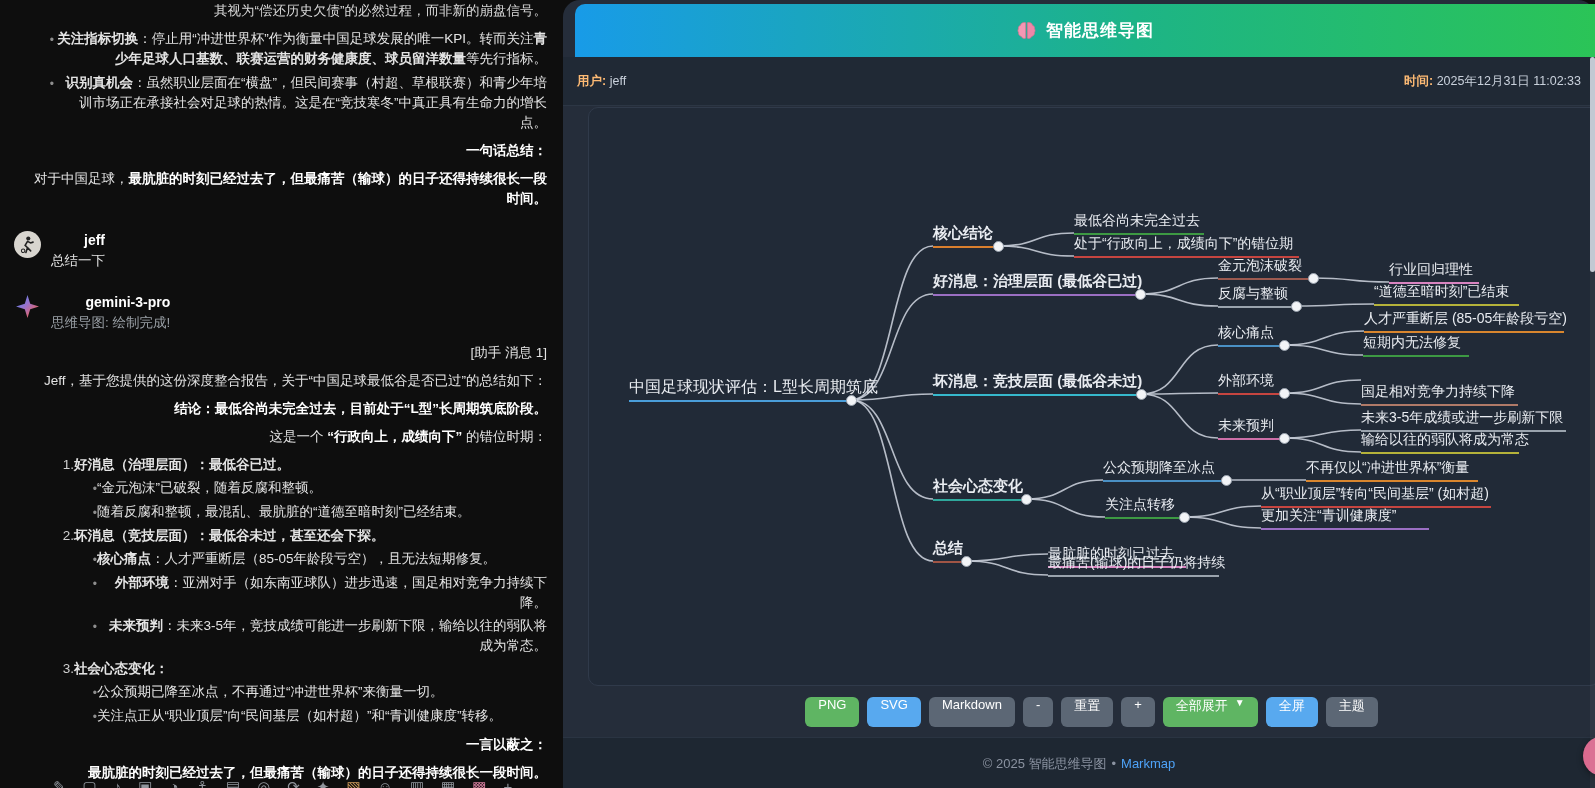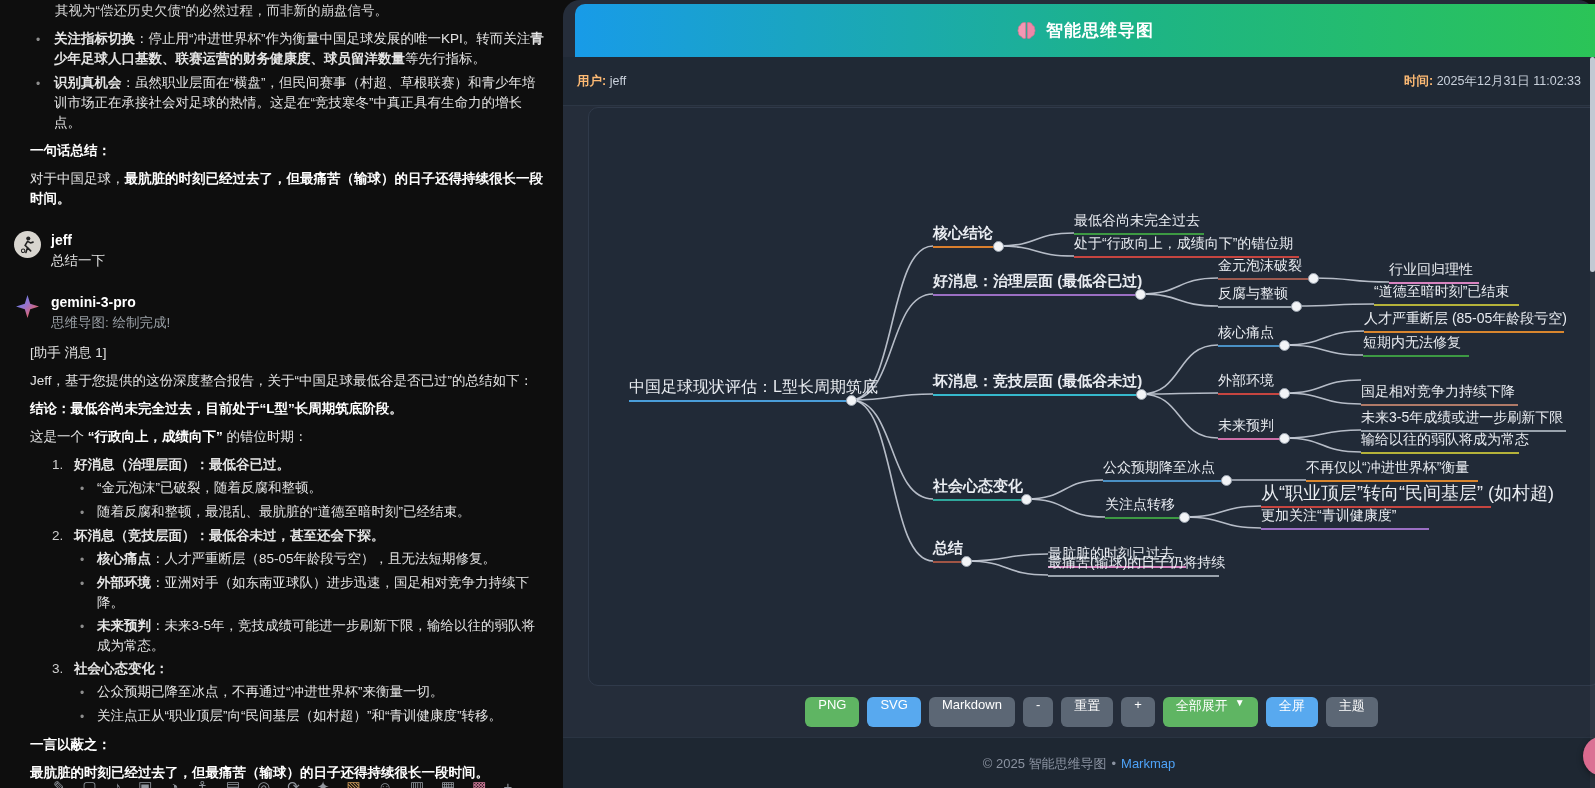--- a/index.html
+++ b/index.html
@@ -5,21 +5,21 @@
   html,body{margin:0;padding:0;}
   body{
     width:1595px;height:788px;overflow:hidden;background:#0e0e0e;
     font-family:"Liberation Sans","DejaVu Sans",sans-serif;position:relative;
   }
   .app{display:flex;width:1595px;height:788px;}
 
   
   .chat{width:563px;height:788px;background:#0e0e0e;color:#e4e4e4;position:relative;
         overflow:hidden;font-size:13.5px;line-height:20px;}
-  .chat-inner{padding:0 16px 0 30px;margin-top:-7px;}
+  .chat-inner{padding:0 16px 0 30px;margin-top:-7px;text-align:right;}
   .cp{margin:8px 0;}
   .cp b{color:#fff;}
   .cp.tail{margin-left:25px;color:#d9d9d9;}
   .ul{margin:4px 0 4px 6px;}
   .li{display:flex;margin:4px 0;}
   .li .dot{width:18px;color:#8e8e8e;flex:none;font-size:12px;padding-top:1px;}
   .li .txt{flex:1;}
   .msg{display:flex;gap:10px;margin:22px 0 10px -16px;align-items:flex-start;}
   .avatar{width:27px;height:27px;border-radius:50%;flex:none;display:flex;align-items:center;justify-content:center;overflow:hidden;}
   .avatar.jeff{background:#d8d5cf;}
@@ -266,21 +266,21 @@
         <div class="ndot" style="left: 690px; top: 325px;"></div>
         <div class="node" style="left: 772px; top: 299px; width: 205px; height: 23px; line-height: 21px; font-size: 14px; border-bottom-color: rgb(154, 163, 173);">未来3-5年成绩或进一步刷新下限</div>
         <div class="node" style="left: 772px; top: 321px; width: 158px; height: 23px; line-height: 21px; font-size: 14px; border-bottom-color: rgb(181, 178, 58);">输给以往的弱队将成为常态</div>
         <div class="node" style="left: 344px; top: 367px; width: 93px; height: 24px; line-height: 22px; font-size: 15px; border-bottom-color: rgb(47, 168, 156); font-weight: bold;">社会心态变化</div>
         <div class="ndot" style="left: 432px; top: 386px;"></div>
         <div class="node" style="left: 514px; top: 349px; width: 123px; height: 23px; line-height: 21px; font-size: 14px; border-bottom-color: rgb(74, 144, 196);">公众预期降至冰点</div>
         <div class="ndot" style="left: 632px; top: 367px;"></div>
         <div class="node" style="left: 717px; top: 349px; width: 172px; height: 23px; line-height: 21px; font-size: 14px; border-bottom-color: rgb(217, 134, 46);">不再仅以“冲进世界杯”衡量</div>
         <div class="node" style="left: 516px; top: 386px; width: 79px; height: 23px; line-height: 21px; font-size: 14px; border-bottom-color: rgb(61, 153, 67);">关注点转移</div>
         <div class="ndot" style="left: 590px; top: 404px;"></div>
-        <div class="node" style="left: 672px; top: 375px; width: 230px; height: 23px; line-height: 21px; font-size: 18px; border-bottom-color: rgb(198, 69, 64);">从“职业顶层”转向“民间基层” (如村超)</div>
+        <div class="node" style="left: 672px; top: 375px; width: 230px; height: 23px; line-height: 21px; font-size: 14px; border-bottom-color: rgb(198, 69, 64);">从“职业顶层”转向“民间基层” (如村超)</div>
         <div class="node" style="left: 672px; top: 397px; width: 168px; height: 23px; line-height: 21px; font-size: 14px; border-bottom-color: rgb(155, 111, 195);">更加关注“青训健康度”</div>
         <div class="node" style="left: 344px; top: 429px; width: 33px; height: 24px; line-height: 22px; font-size: 15px; border-bottom-color: rgb(160, 85, 69); font-weight: bold;">总结</div>
         <div class="ndot" style="left: 372px; top: 448px;"></div>
         <div class="node" style="left: 459px; top: 435px; width: 138px; height: 23px; line-height: 21px; font-size: 14px; border-bottom-color: rgb(216, 132, 192);">最肮脏的时刻已过去</div>
         <div class="node" style="left: 459px; top: 444px; width: 171px; height: 23px; line-height: 21px; font-size: 14px; border-bottom-color: rgb(154, 163, 173);">最痛苦(输球)的日子仍将持续</div>
       </div>
 
     <div class="toolbar" id="toolbar">
         <button class="btn green">
           <span>PNG</span>

